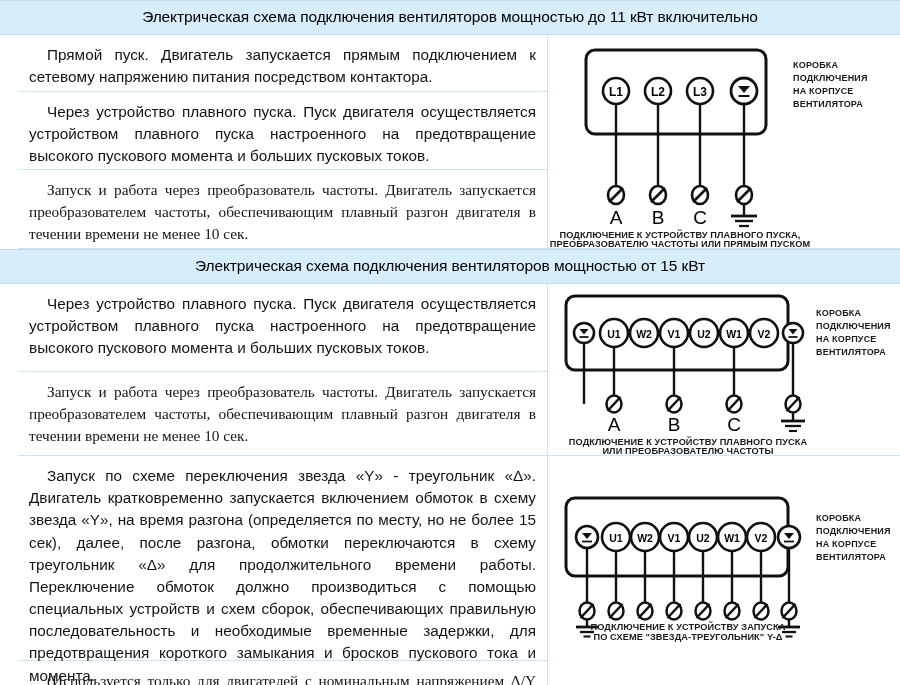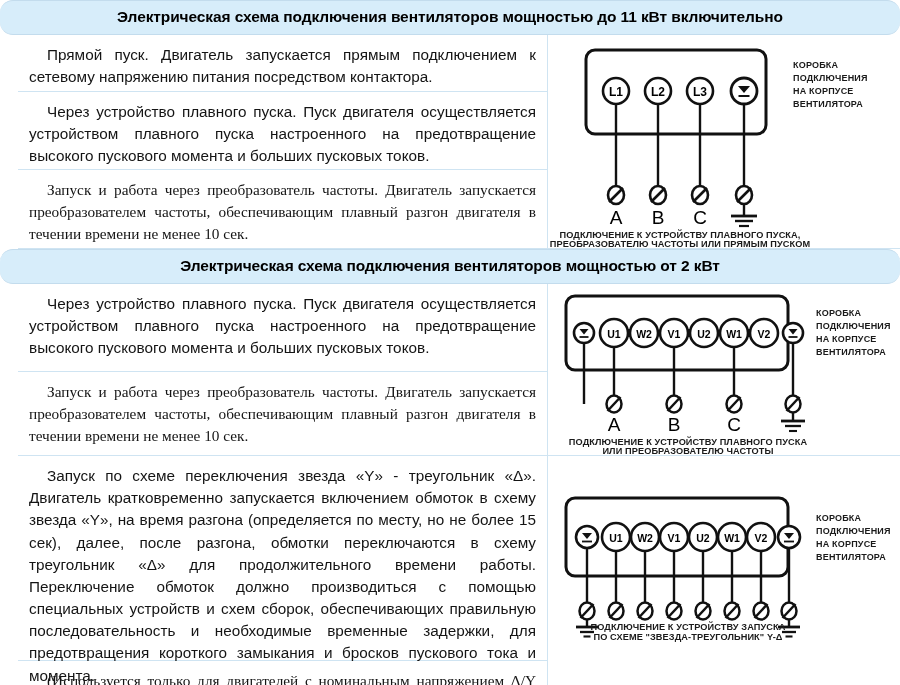--- a/index.html
+++ b/index.html
@@ -21,27 +21,26 @@
     box-sizing: border-box;
     position: relative;
   }
 
   
   .section-header {
     background: #d7edfa;
     border-top: 1px solid #c3dced;
     border-bottom: 1px solid #c3dced;
     text-align: center;
-    font-weight: bold;
+    font-weight: normal;
     font-size: 15.5px;
     color: #000;
     padding: 7px 4px 8px 4px;
     letter-spacing: -0.1px;
     box-sizing: border-box;
-    border-radius: 13px;
   }
 
   
   .block {
     display: flex;
     width: 900px;
     box-sizing: border-box;
     border-bottom: 1px solid #cfe4f2;
     margin-left: 18px;
   }
@@ -182,21 +181,21 @@
         <text class="caption" x="132" y="212">ПРЕОБРАЗОВАТЕЛЮ ЧАСТОТЫ ИЛИ ПРЯМЫМ ПУСКОМ</text>
 
         <text class="sidelabel" x="245" y="33">КОРОБКА</text>
         <text class="sidelabel" x="245" y="46">ПОДКЛЮЧЕНИЯ</text>
         <text class="sidelabel" x="245" y="59">НА КОРПУСЕ</text>
         <text class="sidelabel" x="245" y="72">ВЕНТИЛЯТОРА</text>
       </svg>
     </div>
   </div>
 
-  <div class="section-header">Электрическая схема подключения вентиляторов мощностью от 2 кВт</div>
+  <div class="section-header">Электрическая схема подключения вентиляторов мощностью от 15 кВт</div>
 
   <div class="block">
     <div class="textcol">
       <div class="para" style="height:88px">Через устройство плавного пуска. Пуск двигателя осуществляется устройством плавного пуска настроенного на предотвращение высокого пускового момента и больших пусковых токов.</div>
       <div class="para nb" style="height:83px">Запуск и работа через преобразователь частоты. Двигатель запускается преобразователем частоты, обеспечивающим плавный разгон двигателя в течении времени не менее 10 сек.</div>
     </div>
 
     <div class="diagcol">
       <svg class="diagram" width="370" height="171" viewBox="0 0 370 171">
         <rect x="18" y="12" width="222" height="74" rx="9" ry="9" fill="none" stroke="#111" stroke-width="3"></rect>

